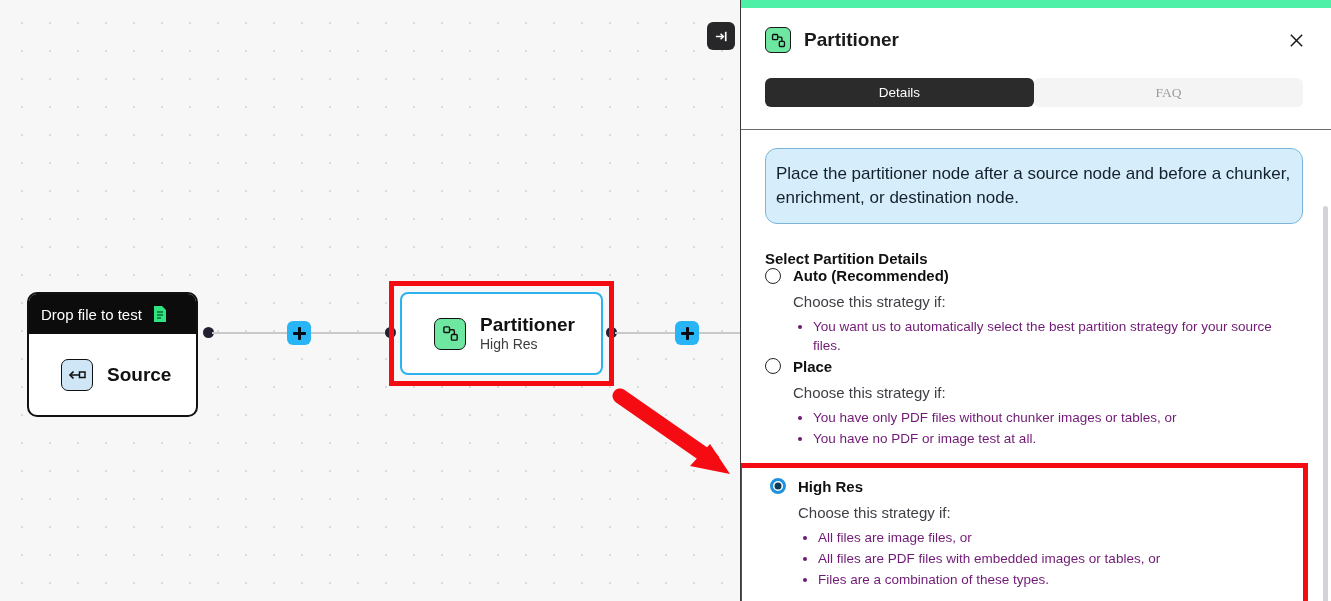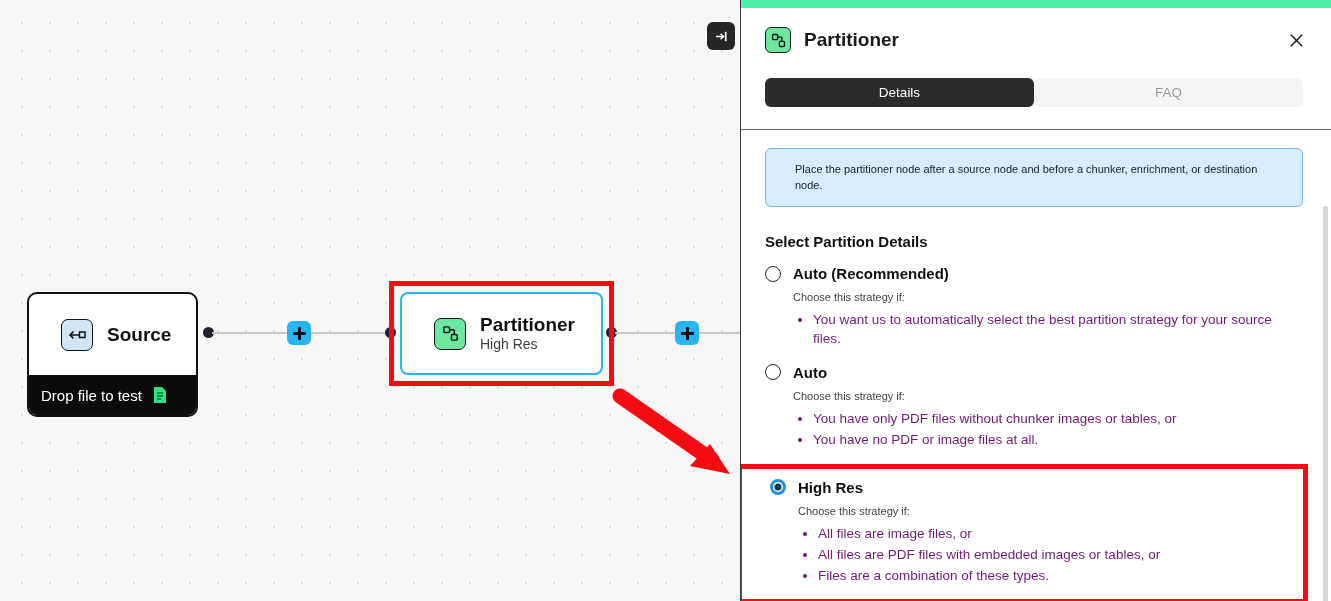--- a/index.html
+++ b/index.html
@@ -130,56 +130,56 @@
     display: flex; padding: 0 28px 0 24px; flex: none;
     margin-top: 6px;
   }
   .tab {
     flex: 1; height: 29px; border-radius: 6px;
     display: flex; align-items: center; justify-content: center;
     font-size: 13.5px; cursor: pointer; border: none;
     font-family: "Liberation Sans", sans-serif;
   }
   .tab-active { background: #2b2b2b; color: #fff; }
-  .tab-inactive { background: #f4f4f5; color: #9b9b9f; }
+  .tab-inactive { background: #f4f4f5; color: #9b9b9f; font-family: Liberation Serif, serif; }
 
   #tab-divider {
     margin-top: 22px; height: 1px; background: #6b6b6b; flex: none;
   }
 
   #panel-scroll {
     flex: 1; overflow: hidden; position: relative;
     padding: 18px 28px 0 24px;
   }
 
   #info-box {
-    border: 1px solid #7ab6d9; background: #d6eefb; border-radius: 6px;
-    padding: 13px 29px; font-size: 11px; color: #14202b;
+    border: 1px solid #7ab6d9; background: #d6eefb; border-radius: 12px;
+    padding: 13px 10px; font-size: 17px; color: #14202b;
     line-height: 1.42;
   }
 
   #strategy-heading {
     margin-top: 26px; font-size: 15px; font-weight: 700; color: #111;
   }
 
-  .option { margin-top: 15px; position: relative; }
+  .option { margin-top: 0; position: relative; }
   .opt-head { display: flex; align-items: center; gap: 12px; }
   .radio {
     width: 16px; height: 16px; border-radius: 50%;
     border: 1.6px solid #26262b; background: #fff; flex: none;
     position: relative; cursor: pointer;
   }
   .radio.checked { border-color: #1f93e0; border-width: 3px; background: #fff; }
   .radio.checked::after {
     content: ""; position: absolute; left: 50%; top: 50%;
     width: 7px; height: 7px; border-radius: 50%;
     background: #0b3a57; transform: translate(-50%, -50%);
   }
   .opt-label { font-size: 15px; font-weight: 700; color: #111; }
-  .opt-sub { margin: 9px 0 0 28px; font-size: 11px; color: #3f3f46; }
+  .opt-sub { margin: 9px 0 0 28px; font-size: 15px; color: #3f3f46; }
   .opt-list { margin: 7px 0 0 48px; padding: 0; list-style: disc; }
   .opt-list li { font-size: 13.5px; color: #701a75; line-height: 1.42; margin-bottom: 2px; }
 
   
   #highres-wrap {
     border: 5px solid #f50b12;
     margin: 15px -5px 0 -28px;
     padding: 10px 0 12px 28px;
     background: #fff;
     position: relative;
@@ -209,37 +209,37 @@
     <div class="edge-dot" style="left:203px; top:327px;"></div>
     <div class="edge-line" style="left:212px; top:332px; width:178px;"></div>
     <div class="plus-btn" style="left:287px; top:321px;"></div>
 
     <div class="edge-dot" style="left:385px; top:327px;"></div>
     <div class="edge-dot" style="left:606px; top:327px;"></div>
     <div class="edge-line" style="left:615px; top:332px; width:125px;"></div>
     <div class="plus-btn" style="left:675px; top:321px;"></div>
 
     <div id="source-node">
+      <div id="source-footer">
+        <span>Drop file to test</span>
+        <svg width="16" height="18" viewBox="0 0 16 18">
+          <path d="M2 1 h8 l4 4 v12 h-12 z" fill="#2fe37f"></path>
+          <path d="M5 7 h6 M5 10 h6 M5 13 h4" stroke="#0c6b38" stroke-width="1.3"></path>
+        </svg>
+      </div>
       <div id="source-body">
         <div class="node-icon icon-source">
           <svg width="20" height="16" viewBox="0 0 20 16">
             <path d="M3 8 h9" stroke="#111" stroke-width="1.7" fill="none"></path>
             <path d="M6.5 4.5 L3 8 l3.5 3.5" stroke="#111" stroke-width="1.7" fill="none" stroke-linejoin="miter"></path>
             <rect x="12.5" y="5" width="5.5" height="5.5" stroke="#111" stroke-width="1.5" fill="none"></rect>
           </svg>
         </div>
         <div id="source-title">Source</div>
       </div>
-      <div id="source-footer">
-        <span>Drop file to test</span>
-        <svg width="16" height="18" viewBox="0 0 16 18">
-          <path d="M2 1 h8 l4 4 v12 h-12 z" fill="#2fe37f"></path>
-          <path d="M5 7 h6 M5 10 h6 M5 13 h4" stroke="#0c6b38" stroke-width="1.3"></path>
-        </svg>
-      </div>
     </div>
 
     <div id="part-highlight"></div>
     <div id="part-node">
       <div class="node-icon icon-part">
         <svg width="19" height="19" viewBox="0 0 20 20">
           <rect x="3" y="3" width="6" height="6" rx="1" stroke="#111" stroke-width="1.5" fill="none"></rect>
           <rect x="11" y="11" width="6" height="6" rx="1" stroke="#111" stroke-width="1.5" fill="none"></rect>
           <path d="M9 6 h4 a1 1 0 0 1 1 1 v4" stroke="#111" stroke-width="1.5" fill="none"></path>
         </svg>
@@ -295,26 +295,26 @@
         </div>
         <div class="opt-sub">Choose this strategy if:</div>
         <ul class="opt-list">
           <li>You want us to automatically select the best partition strategy for your source files.</li>
         </ul>
       </div>
 
       <div class="option">
         <div class="opt-head">
           <span class="radio"></span>
-          <span class="opt-label">Auto</span>
+          <span class="opt-label">Place</span>
         </div>
         <div class="opt-sub">Choose this strategy if:</div>
         <ul class="opt-list">
           <li>You have only PDF files without chunker images or tables, or</li>
-          <li>You have no PDF or image files at all.</li>
+          <li>You have no PDF or image test at all.</li>
         </ul>
       </div>
 
       <div id="highres-wrap">
         <div class="option">
           <div class="opt-head">
             <span class="radio checked"></span>
             <span class="opt-label">High Res</span>
           </div>
           <div class="opt-sub">Choose this strategy if:</div>

